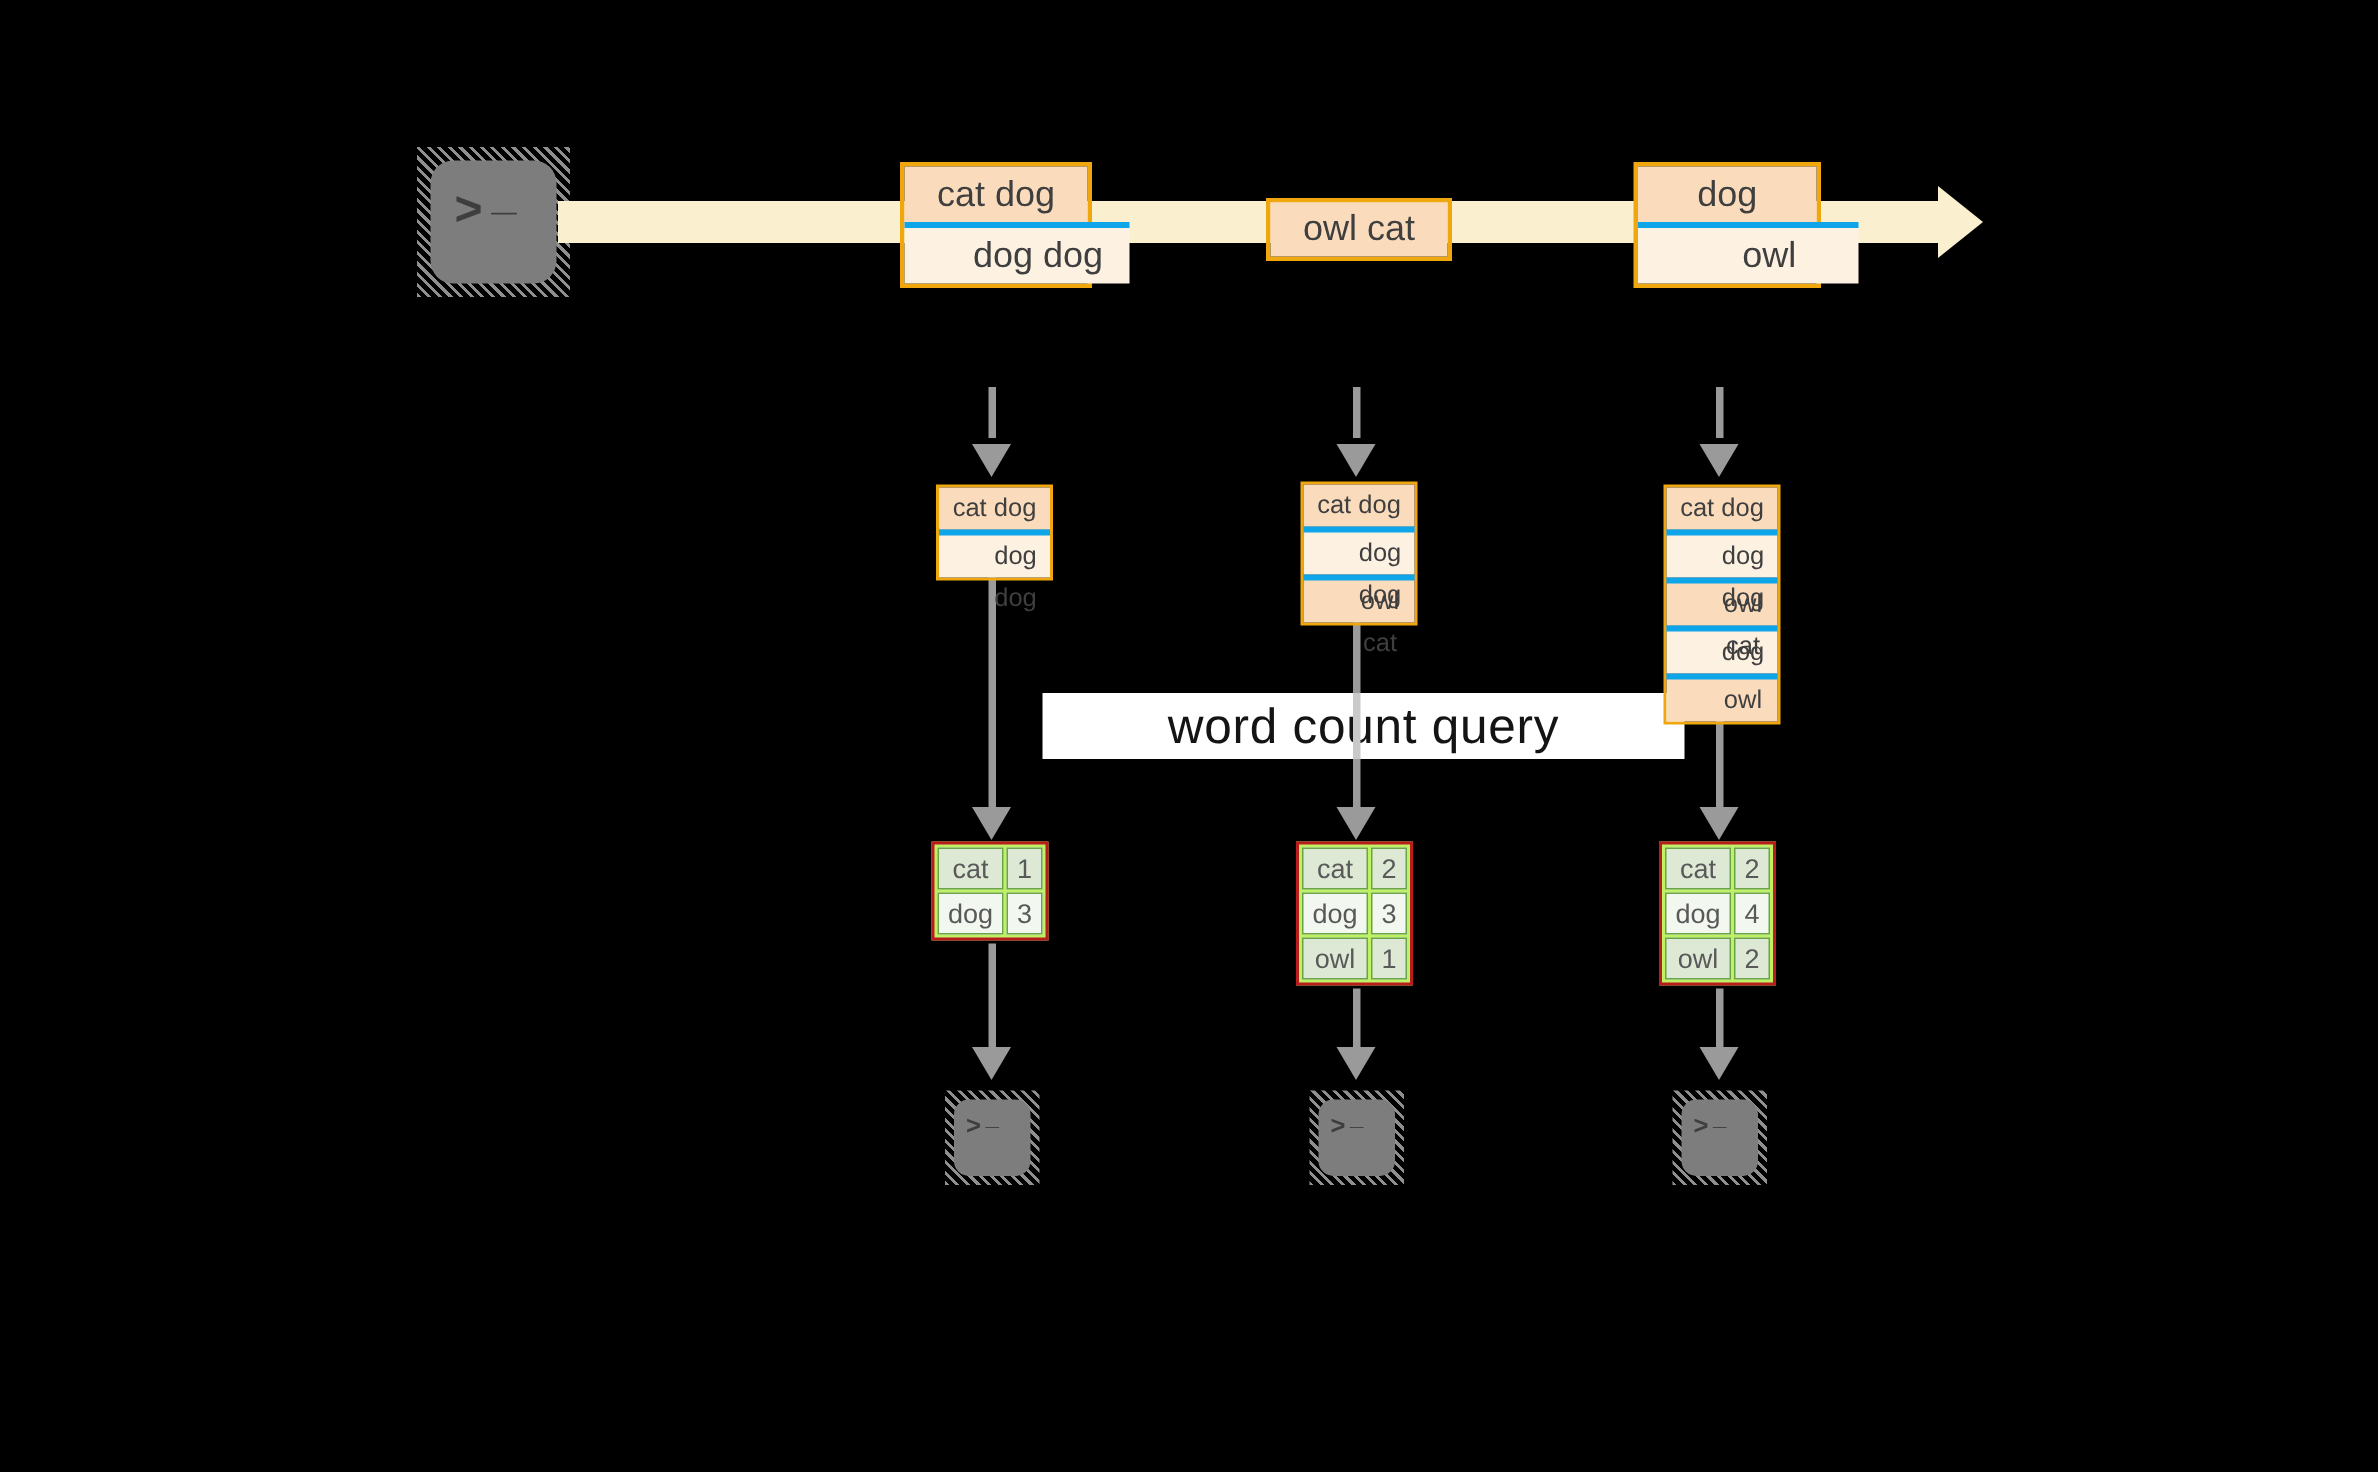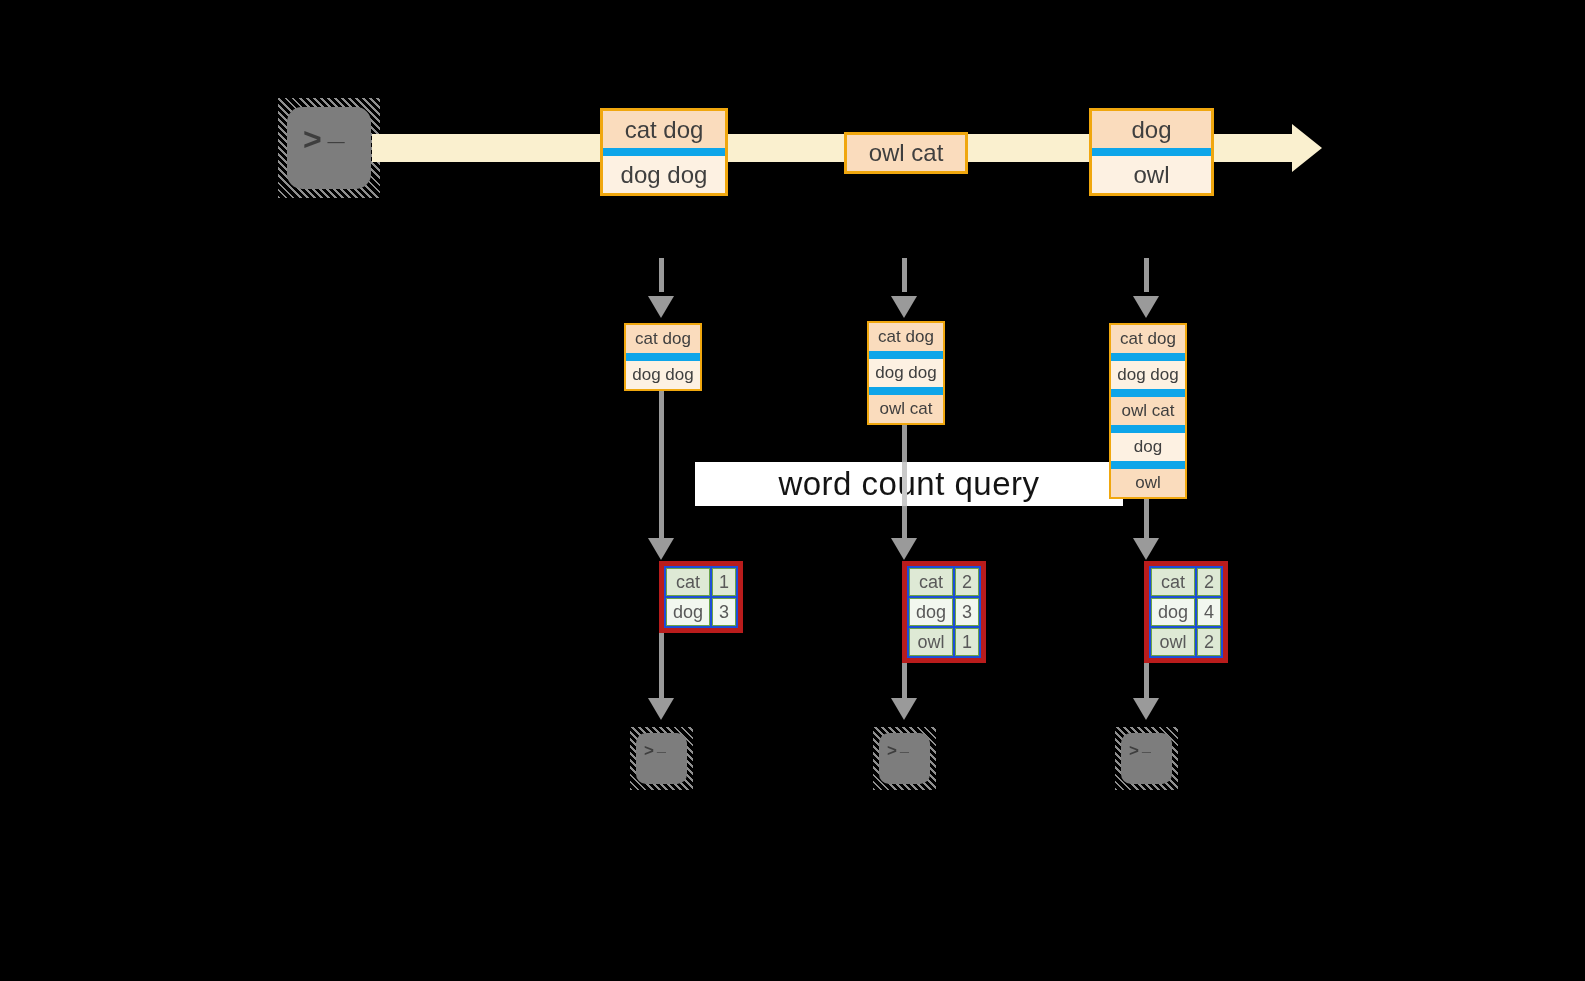--- a/index.html
+++ b/index.html
@@ -22,42 +22,42 @@
 
   
   .stream-band{position:absolute;left:372px;top:134px;width:920px;height:28px;background:#faf0cf;}
   .stream-head{position:absolute;left:1292px;top:124px;width:0;height:0;
                border-top:24px solid transparent;border-bottom:24px solid transparent;
                border-left:30px solid #faf0cf;}
 
   
   .abox{position:absolute;border:3px solid #f0a70e;z-index:2;}
   .abox .row{text-align:center;color:#3f3f3f;}
-  .abox .row + .row{border-top:8px solid #0ea5e9;}
+  .abox .row + .row{border-top:4px solid #0ea5e9;padding-left:28px;}
   .ev .row{width:100%;height:37px;line-height:37px;font-size:24px;}
   .stack{border-width:2px;}
   .stack .row{height:28px;line-height:28px;font-size:17px;}
   .f-a{background:#fadcbd;}
   .f-b{background:#fdf1e2;}
 
   
   .vline{position:absolute;width:5px;background:#9a9a9a;}
   .vdash{position:absolute;width:5px;background:#9a9a9a;}
   .ahead{position:absolute;width:0;height:0;border-left:13px solid transparent;
          border-right:13px solid transparent;border-top:22px solid #9a9a9a;}
   .vline-lite{position:absolute;width:5px;background:#c9c9c9;z-index:2;}
 
   
   .query-box{position:absolute;left:695px;top:462px;width:428px;height:44px;background:#fff;z-index:1;
              display:flex;align-items:center;justify-content:center;}
   .query-box span{font-size:33px;font-weight:300;color:#141414;letter-spacing:0.5px;white-space:nowrap;}
 
   
-  .gtable{position:absolute;border:5px solid #b91c1c;border-collapse:separate;border-spacing:2px;
-          background:#1d4ed8;z-index:2;margin-left:38px;}
+  .gtable{position:absolute;border:2px solid #b91c1c;border-collapse:separate;border-spacing:2px;
+          background:#bef264;z-index:2;}
   .gtable td{border:1px solid #6ba447;height:26px;text-align:center;color:#595959;font-size:18px;
              font-family:"Liberation Sans", sans-serif;padding:0;}
   .gtable td.w{width:42px;}
   .gtable td.c{width:22px;}
   .g-a td{background:#dee9d5;}
   .g-b td{background:#f2f7ef;}
 </style>
 </head>
 <body>
 

